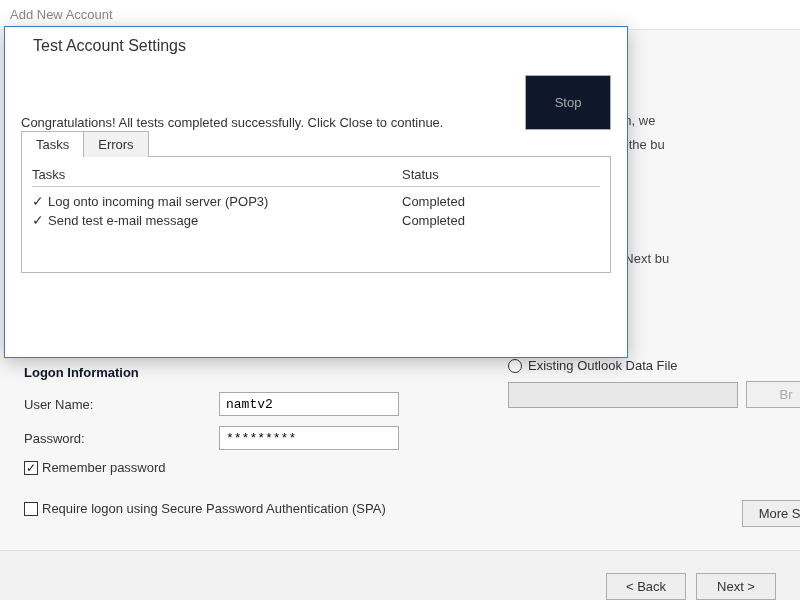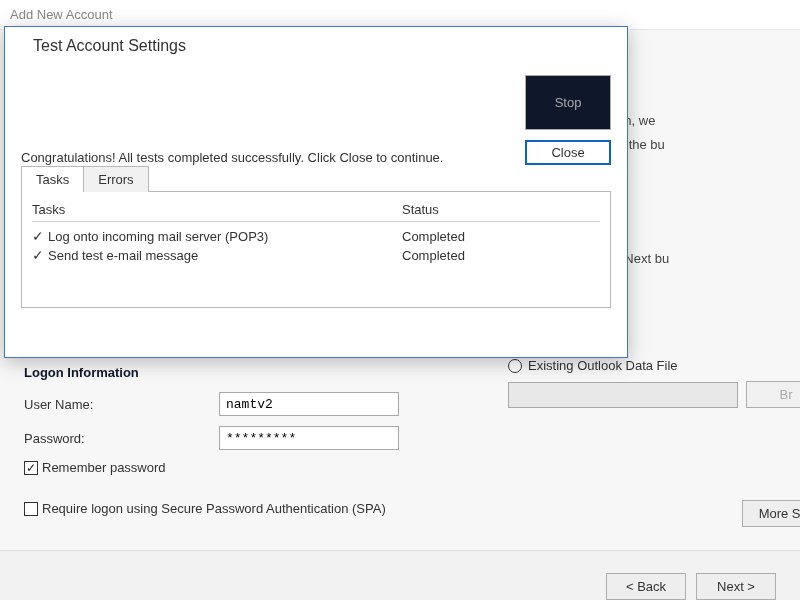--- a/index.html
+++ b/index.html
@@ -150,23 +150,20 @@
 
 <div class="modal">
   <div class="modal-title">Test Account Settings</div>
   <div class="modal-body">
     <div class="msg-row">
       <div class="msg">Congratulations! All tests completed successfully. Click Close to continue.</div>
       <div class="modal-btns">
         <div class="btn disabled">
           <span>Stop</span>
         </div>
-        <div class="btn primary">
-          <span>Close</span>
-        </div>
       </div>
     </div>
 
     <div class="tab-area">
       <div class="tabs">
         <div class="tab active">
           <span>Tasks</span>
         </div>
         <div class="tab inactive">
           <span>Errors</span>

